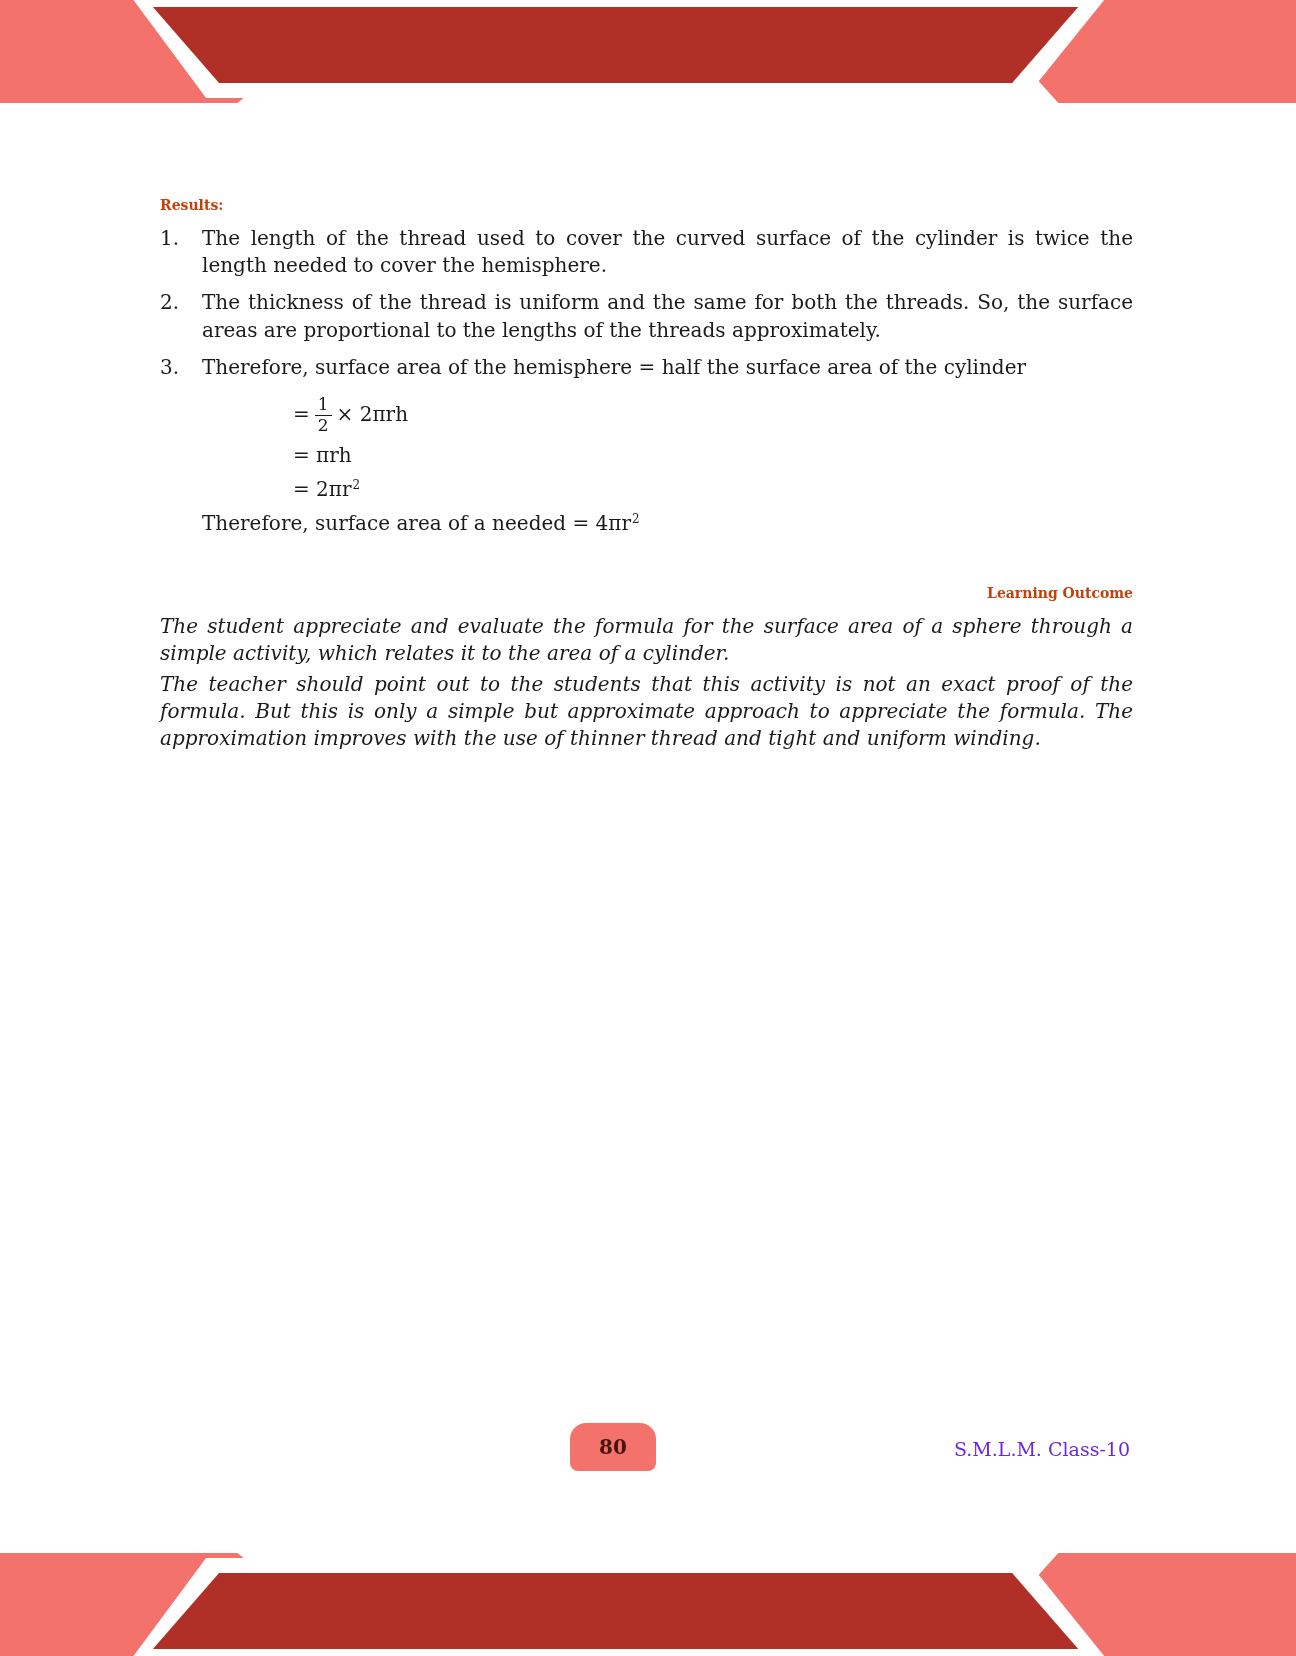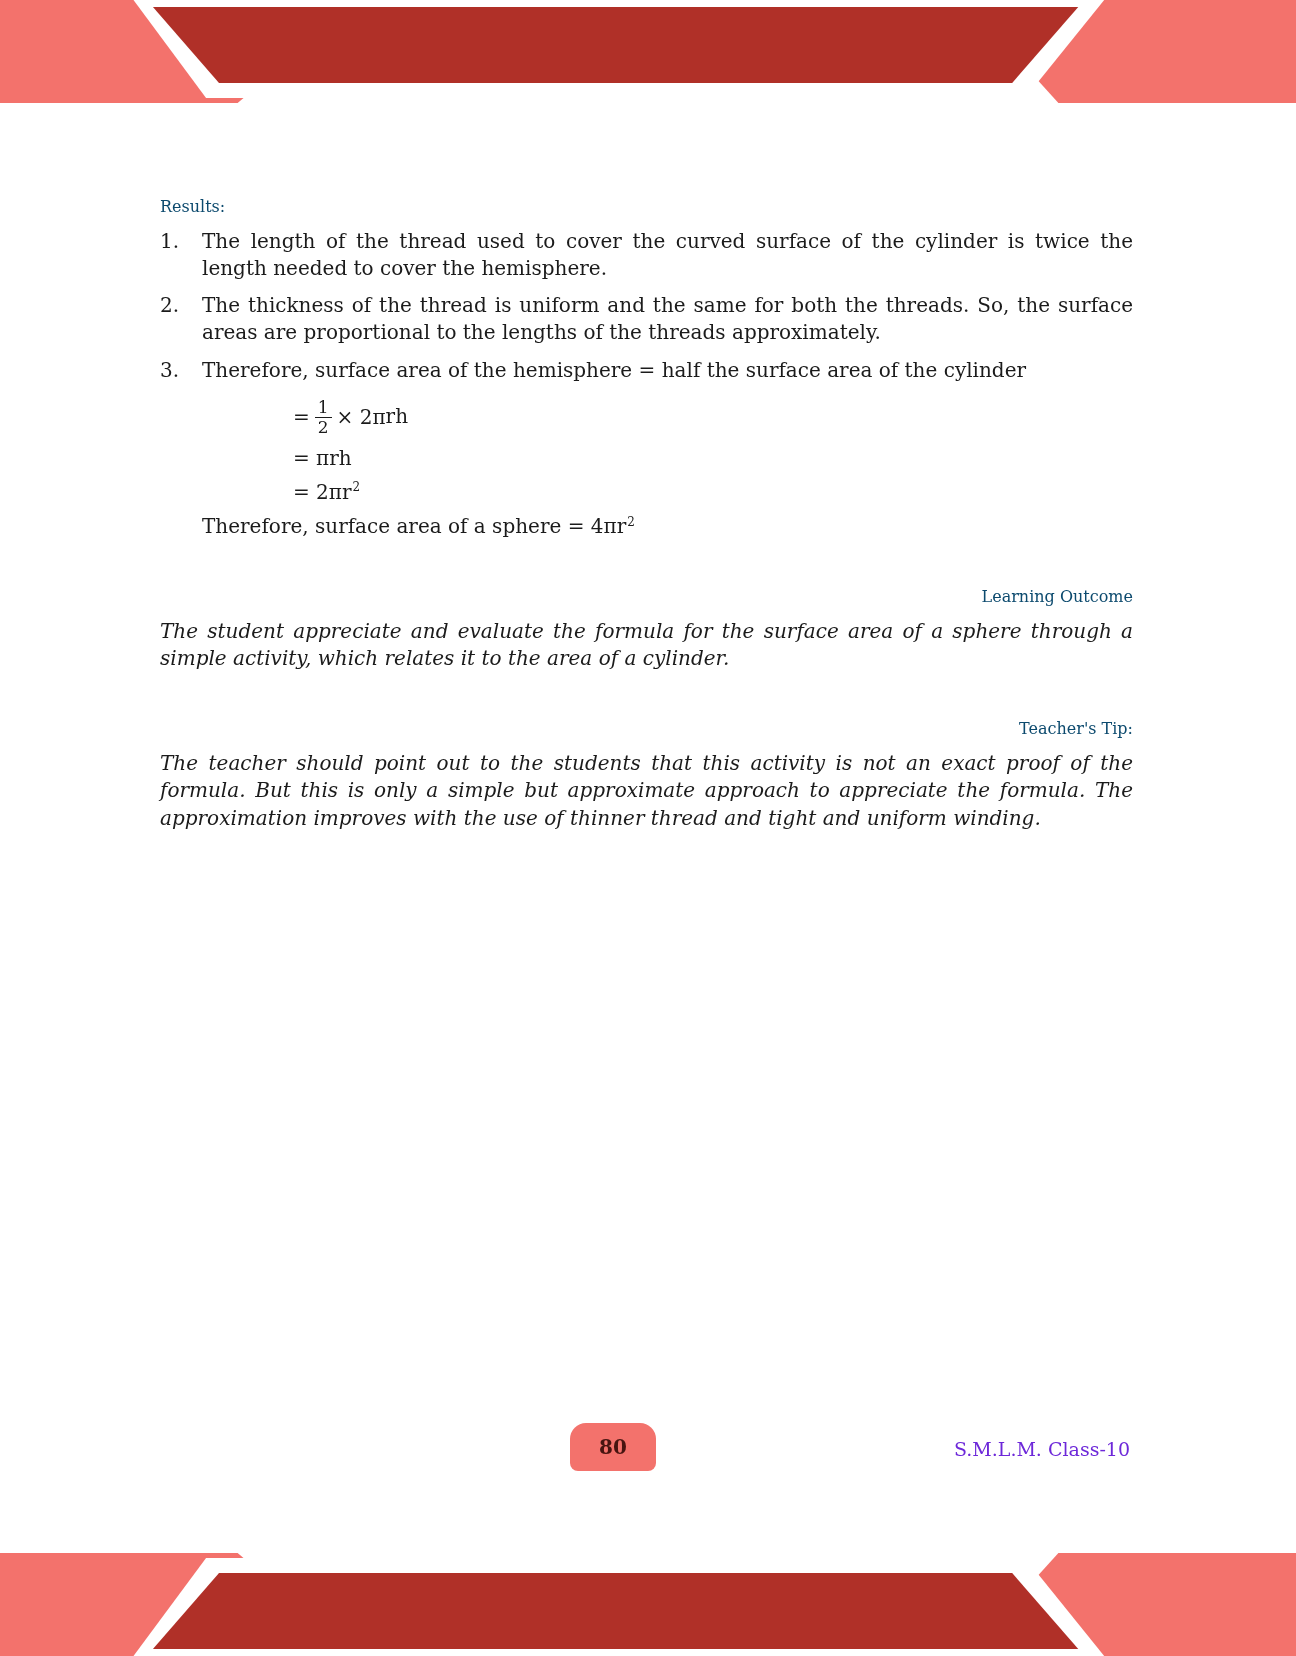--- a/index.html
+++ b/index.html
@@ -29,21 +29,21 @@
     clip-path:polygon(15.9% 0,79.1% 0,85.2% 100%,10.3% 100%);}
   #bottom-dark{left:0;top:1573px;width:1296px;height:76px;
     clip-path:polygon(16.9% 0,78.1% 0,83.2% 100%,11.8% 100%);}
 
   
   .content{
     position:absolute;left:160px;top:196px;width:973px;
     font-size:20px;line-height:1.36;
   }
   .red-head{
-    color:#0c4a6e;font-weight:normal;font-size:16px;
+    color:#c2410c;font-weight:bold;font-size:14px;
     margin:0 0 10px 0;
   }
   .li{display:flex;margin:0 0 10px 0;}
   .li .num{width:42px;flex:0 0 42px;}
   .li .li-text{flex:1;text-align:justify;}
   .justify{text-align:justify;margin:0;font-style:italic;}
 
   .eq-block{margin:14px 0 0 133px;}
   .eq-line{margin:0 0 7px 0;white-space:nowrap;}
   .var{margin-top:48px;}
@@ -102,27 +102,26 @@
     </div>
     <div class="eq-line">
       <span>= π</span><span class="var">rh</span>
     </div>
     <div class="eq-line">
       <span>= 2π</span><span class="var">r</span><sup class="sq">2</sup>
     </div>
   </div>
 
   <div class="conclusion">
-    <span>Therefore, surface area of a sphere = 4π</span><span class="var">r</span><sup class="sq">2</sup>
+    <span>Therefore, surface area of a needed = 4π</span><span class="var">r</span><sup class="sq">2</sup>
   </div>
 
   <h2 class="red-head section-gap">Learning Outcome</h2>
   <p class="para justify">The student appreciate and evaluate the formula for the surface area of a sphere through a simple activity, which relates it to the area of a cylinder.</p>
 
-  <h2 class="red-head section-gap">Teacher's Tip:</h2>
   <p class="para justify">The teacher should point out to the students that this activity is not an exact proof of the formula. But this is only a simple but approximate approach to appreciate the formula. The approximation improves with the use of thinner thread and tight and uniform winding.</p>
 
 </main>
 
 <div class="page-badge">
   <span>80</span>
 </div>
 <div class="book-label">S.M.L.M.  Class-10</div>
 
 <div class="deco salmon" id="bottom-salmon-left"></div>

